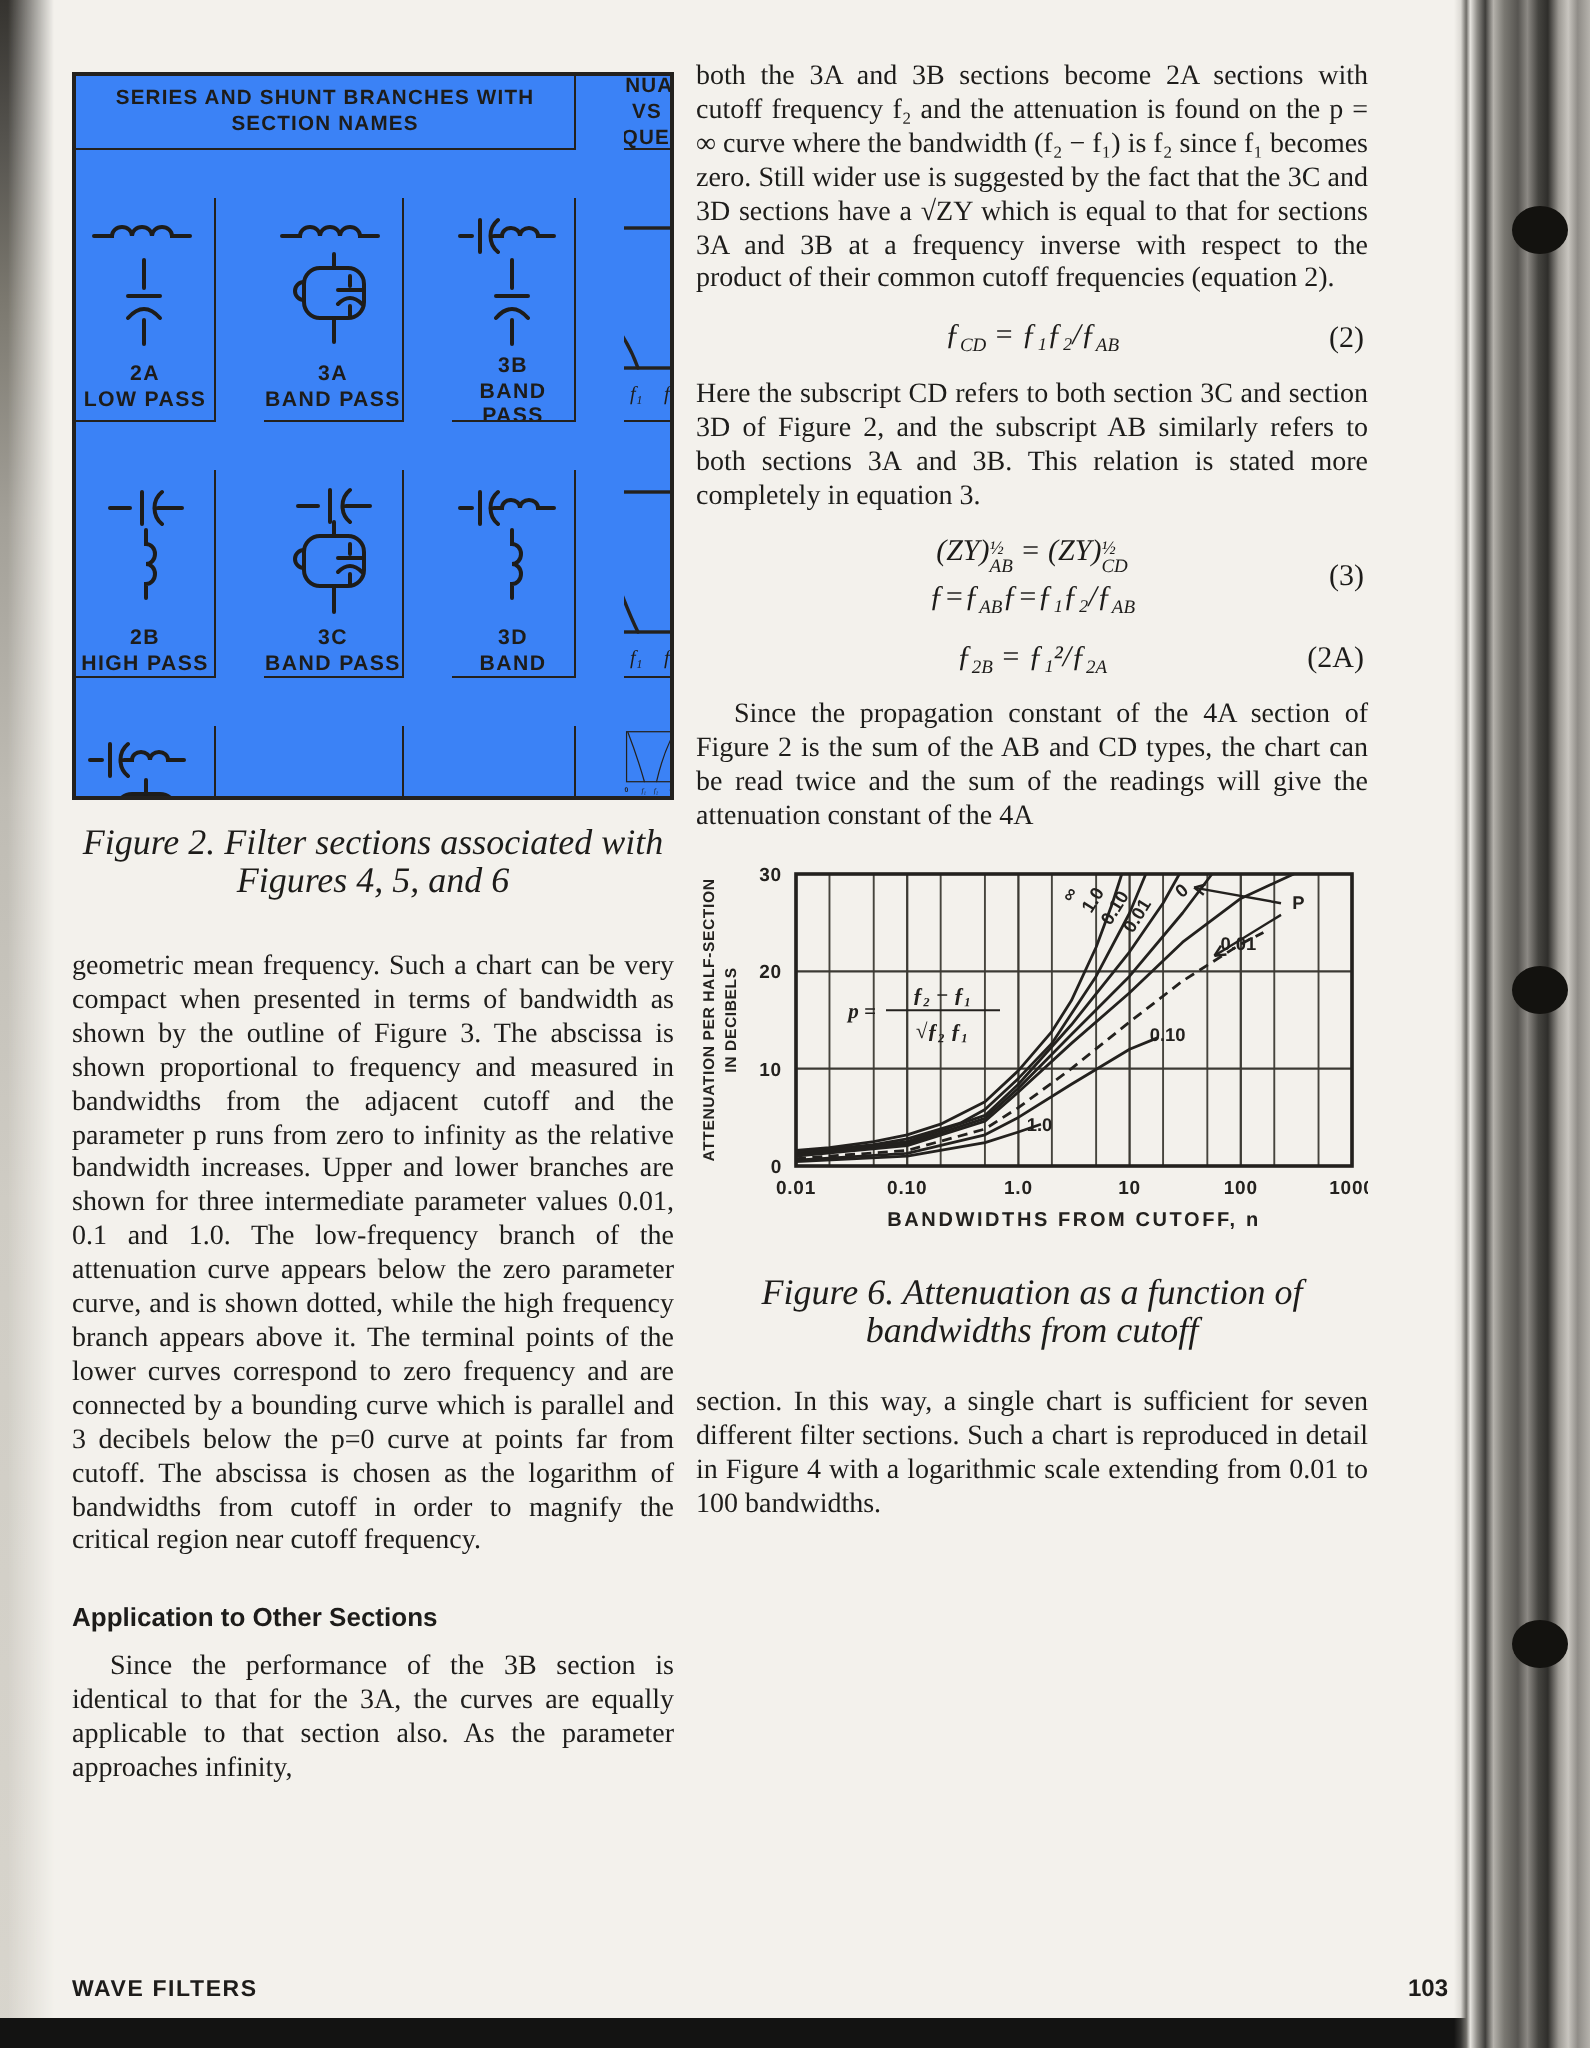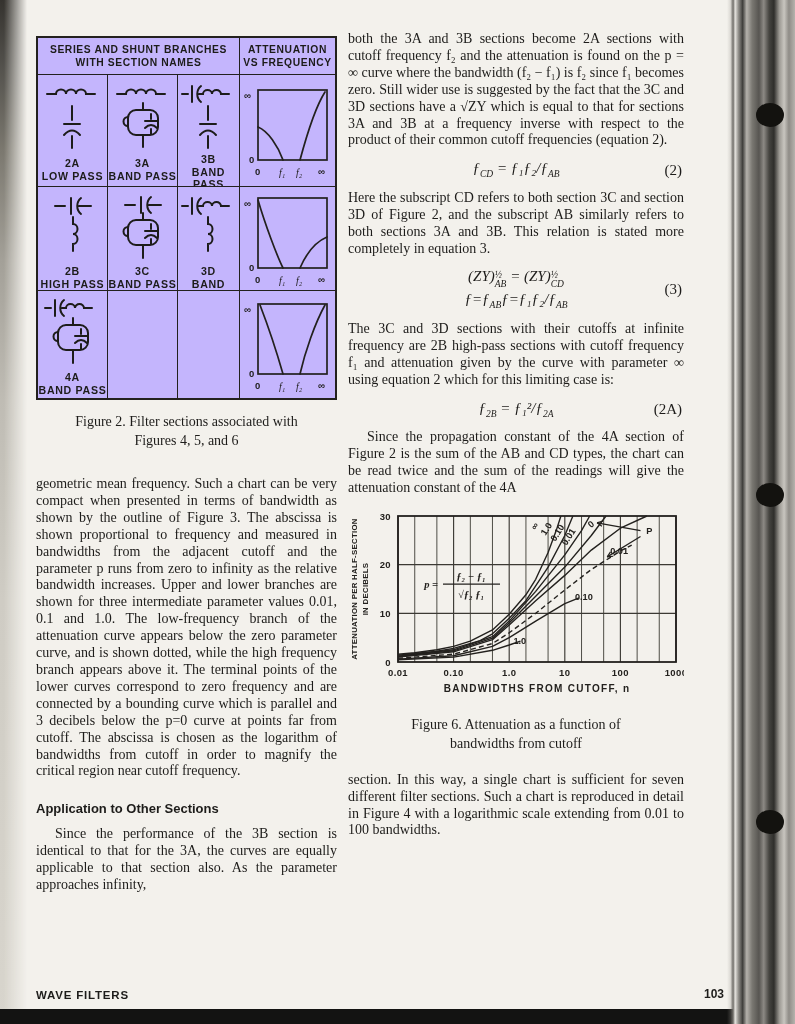--- a/index.html
+++ b/index.html
@@ -20,25 +20,25 @@
   .hole{position:absolute;left:29px;width:28px;height:24px;border-radius:50%;background:#13120f;}
   .bottom-bar{position:absolute;left:0;bottom:0;width:100%;height:15px;background:#131312;z-index:4;}
 
   
   .col-left{position:absolute;left:36px;top:36px;width:301px;}
   .col-right{position:absolute;left:348px;top:31px;width:336px;}
   p.body{font-size:14px;line-height:16.9px;text-align:justify;margin:0;}
   p.indent{text-indent:19px;}
   .heading{font-family:"Liberation Sans",sans-serif;font-weight:bold;font-size:13px;
            margin:21px 0 10px 0;}
-  .caption{font-size:14px;line-height:19px;text-align:center;margin:12px 0 0 0;}
+  .caption{font-style:italic;font-size:18px;line-height:19px;text-align:center;margin:12px 0 0 0;}
 
   
   .fig2{display:grid;grid-template-columns:70px 70px 62px 1fr;grid-template-rows:37px 112px 104px 1fr;
-        width:297px;height:360px;border:2px solid #23211e;background:#c4b5fd;}
+        width:297px;height:360px;border:2px solid #23211e;background:#3b82f6;gap:24px;}
   .fig2 > div{border-right:1.6px solid #23211e;border-bottom:1.6px solid #23211e;
         display:flex;flex-direction:column;align-items:center;justify-content:flex-end;overflow:hidden;}
   .fig2 .last{border-right:none;}
   .fig2 .rowend{border-bottom:none;}
   .hdr{font-family:"Liberation Sans",sans-serif;font-weight:bold;font-size:10.3px;line-height:13px;
        letter-spacing:.6px;text-align:center;justify-content:center !important;padding:2px 2px;}
   .hdrL{grid-column:1/4;}
   .ccell{justify-content:space-between !important;padding-top:4px;}
   .clabels{text-align:center;font-family:"Liberation Sans",sans-serif;font-weight:bold;
            font-size:10.6px;line-height:12.5px;letter-spacing:.7px;padding-bottom:4px;}
@@ -249,21 +249,20 @@
             <span>CD</span>
           </span>
       </div>
       <div class="eq3line2">
         <span><span>ƒ=ƒ</span><span class="sub">AB</span></span>
         <span><span>ƒ=ƒ₁ƒ₂/ƒ</span><span class="sub">AB</span></span>
       </div>
       <span class="eqnum">(3)</span>
     </div>
 
-    <p class="body">The 3C and 3D sections with their cutoffs at infinite frequency are 2B high-pass sections with cutoff frequency f₁ and attenuation given by the curve with parameter ∞ using equation 2 which for this limiting case is:</p>
 
     <div class="equation">
       <span>ƒ</span><span class="sub">2B</span><span> = ƒ₁²/ƒ</span><span class="sub">2A</span>
       <span class="eqnum">(2A)</span>
     </div>
 
     <p class="body indent">Since the propagation constant of the 4A section of Figure 2 is the sum of the AB and CD types, the chart can be read twice and the sum of the readings will give the attenuation constant of the 4A</p>
 
     <div class="fig3wrap">
       <svg id="fig3" width="336" height="196" viewBox="0 0 336 196">

